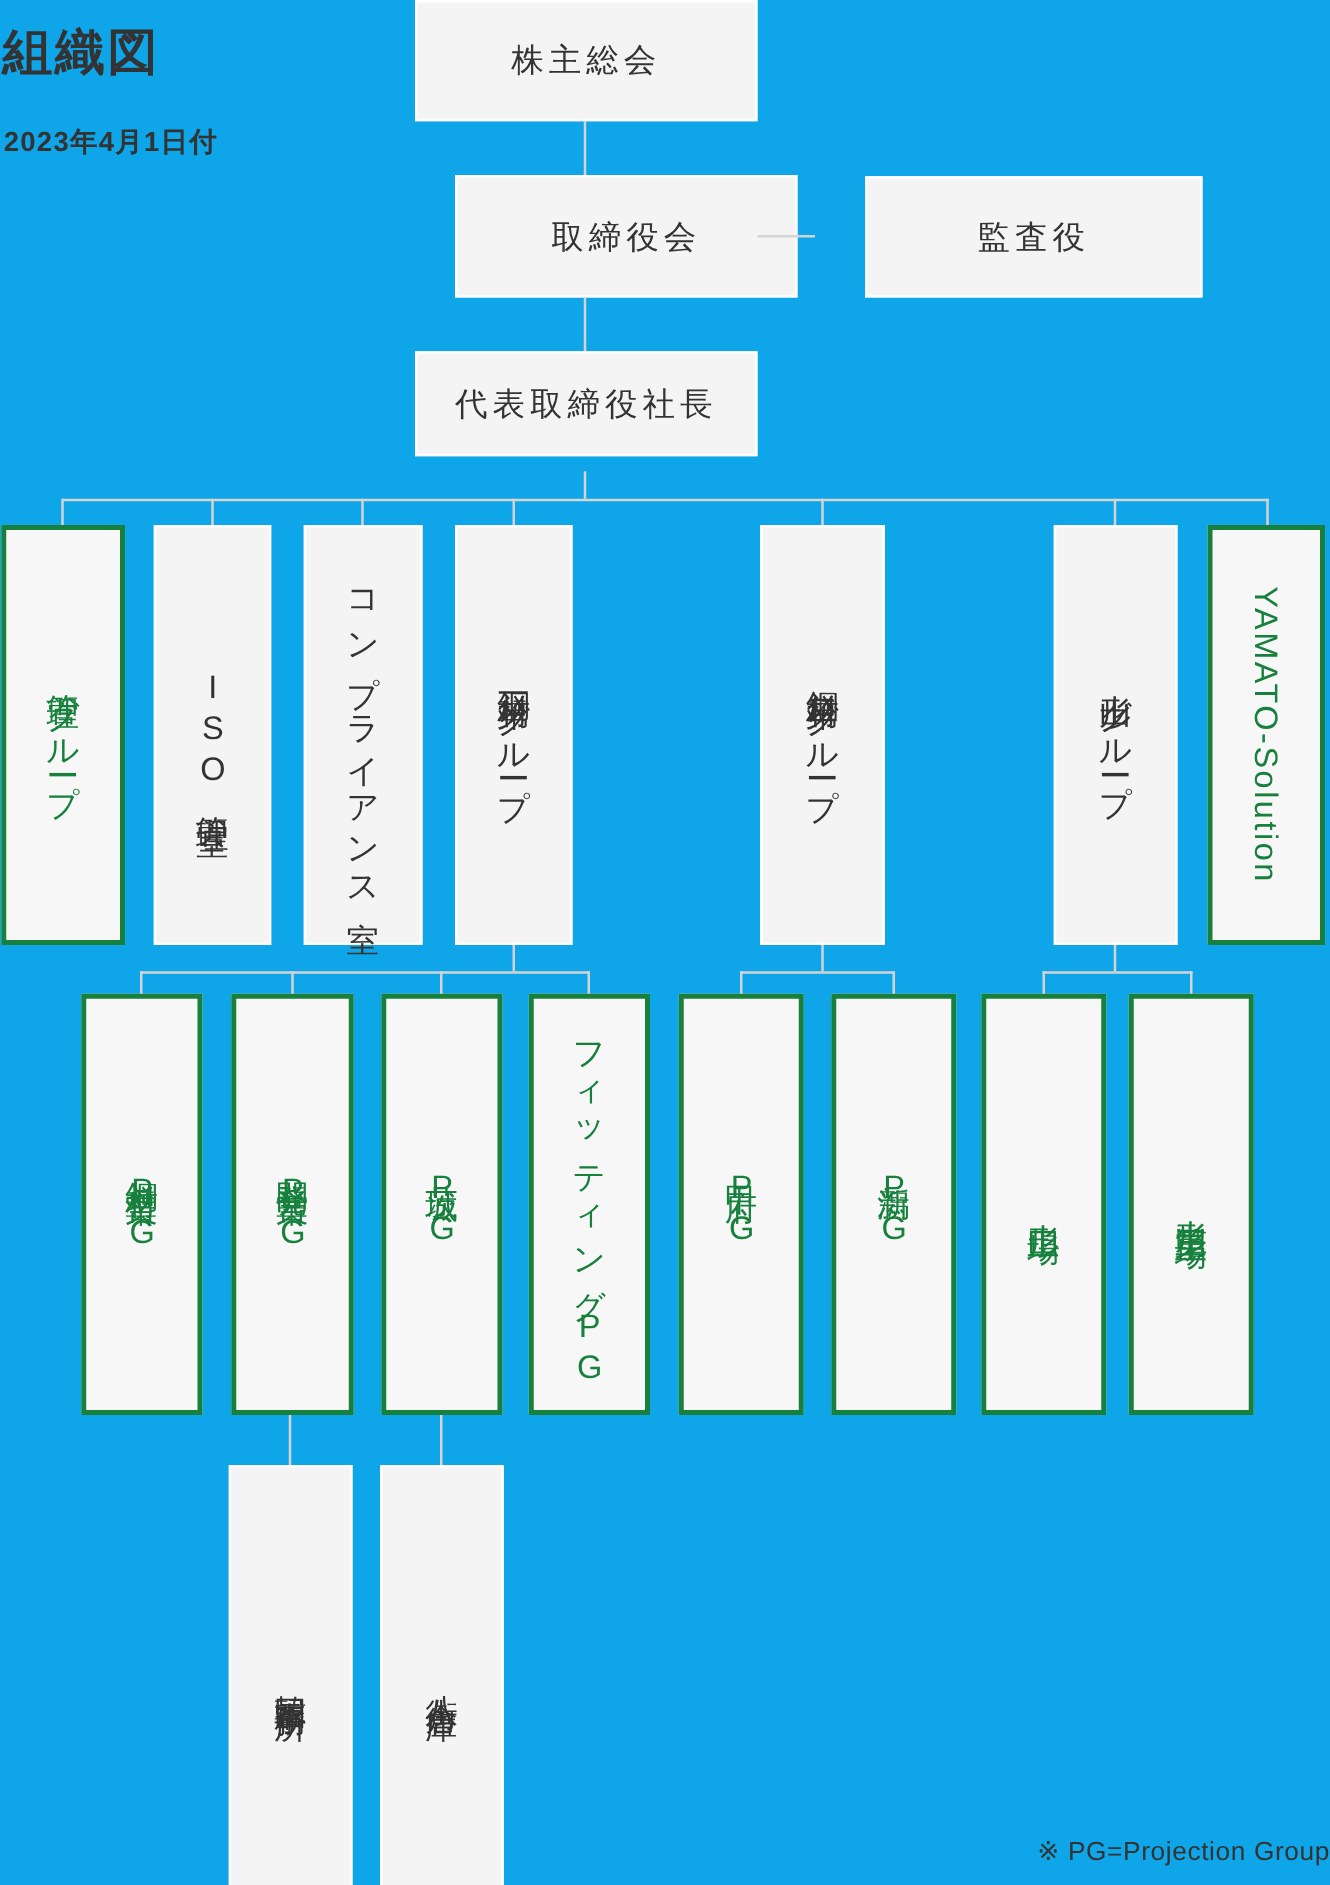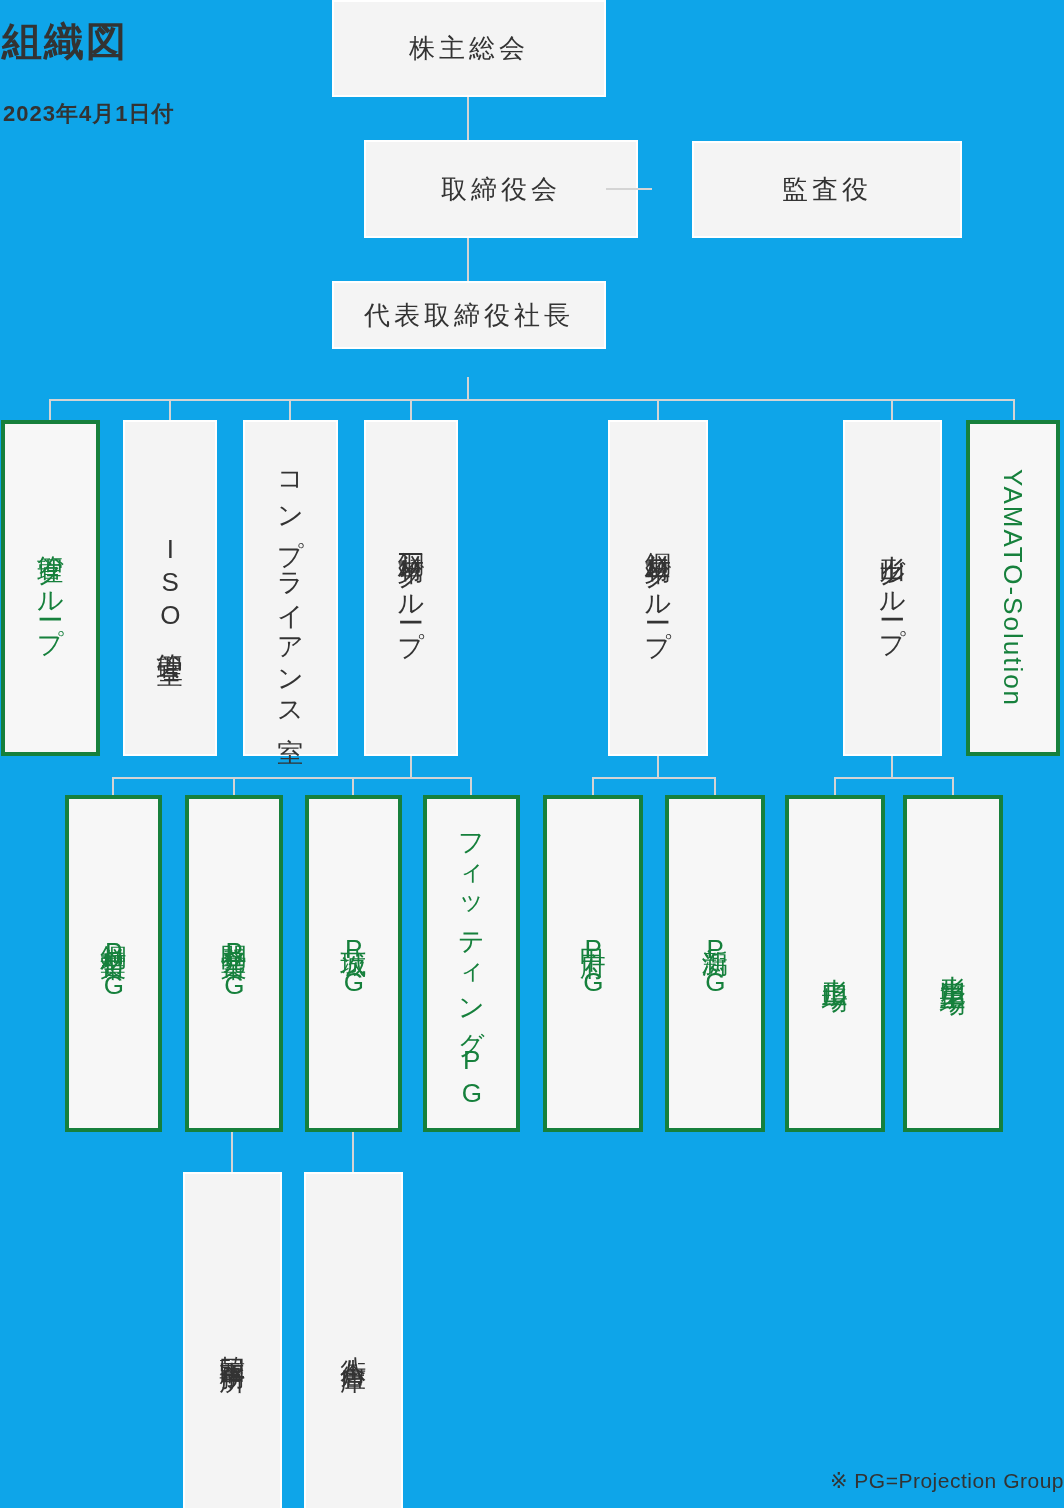--- a/index.html
+++ b/index.html
@@ -32,21 +32,21 @@
   .green{background:#f7f7f7;border:4px solid #16803c;color:#16803c;}
   .h{letter-spacing:4px;}
   .v{writing-mode:vertical-rl;text-orientation:upright;letter-spacing:3px;}
   .v.sideways{text-orientation:mixed;letter-spacing:2px;}
   .cn{position:absolute;background:#d4d4d4;}
 
   
   #n-shareholders{left:332px;top:0;width:274px;height:97px;}
   #n-board{left:332px;top:140px;width:274px;height:98px;margin-left:32px;}
   #n-auditor{left:652px;top:141px;width:270px;height:97px;margin-left:40px;}
-  #n-president{left:332px;top:281px;width:274px;height:68px;}
+  #n-president{left:332px;top:281px;width:274px;height:84px;}
   
   .r1{top:420px;height:336px;}
   #n-kanri{left:1px;width:99px;}
   #n-iso{left:123px;width:94px;}
   #n-compliance{left:243px;width:95px;}
   #n-kozai1{left:364px;width:94px;}
   #n-kozai2{left:608px;width:100px;}
   #n-yamagata{left:843px;width:99px;}
   #n-yamato{left:966px;width:94px;}
   

